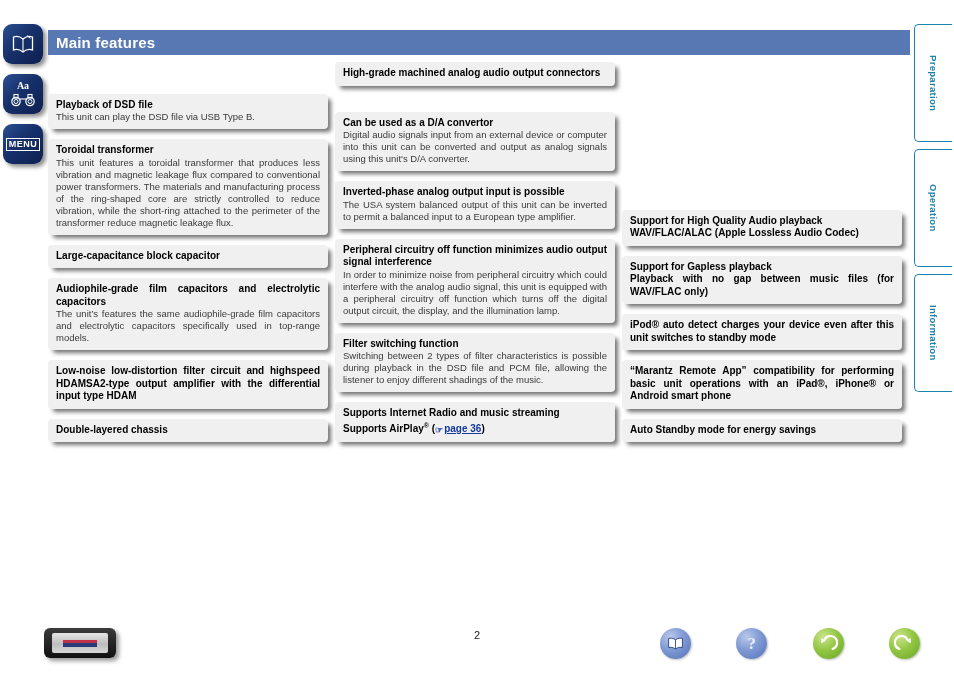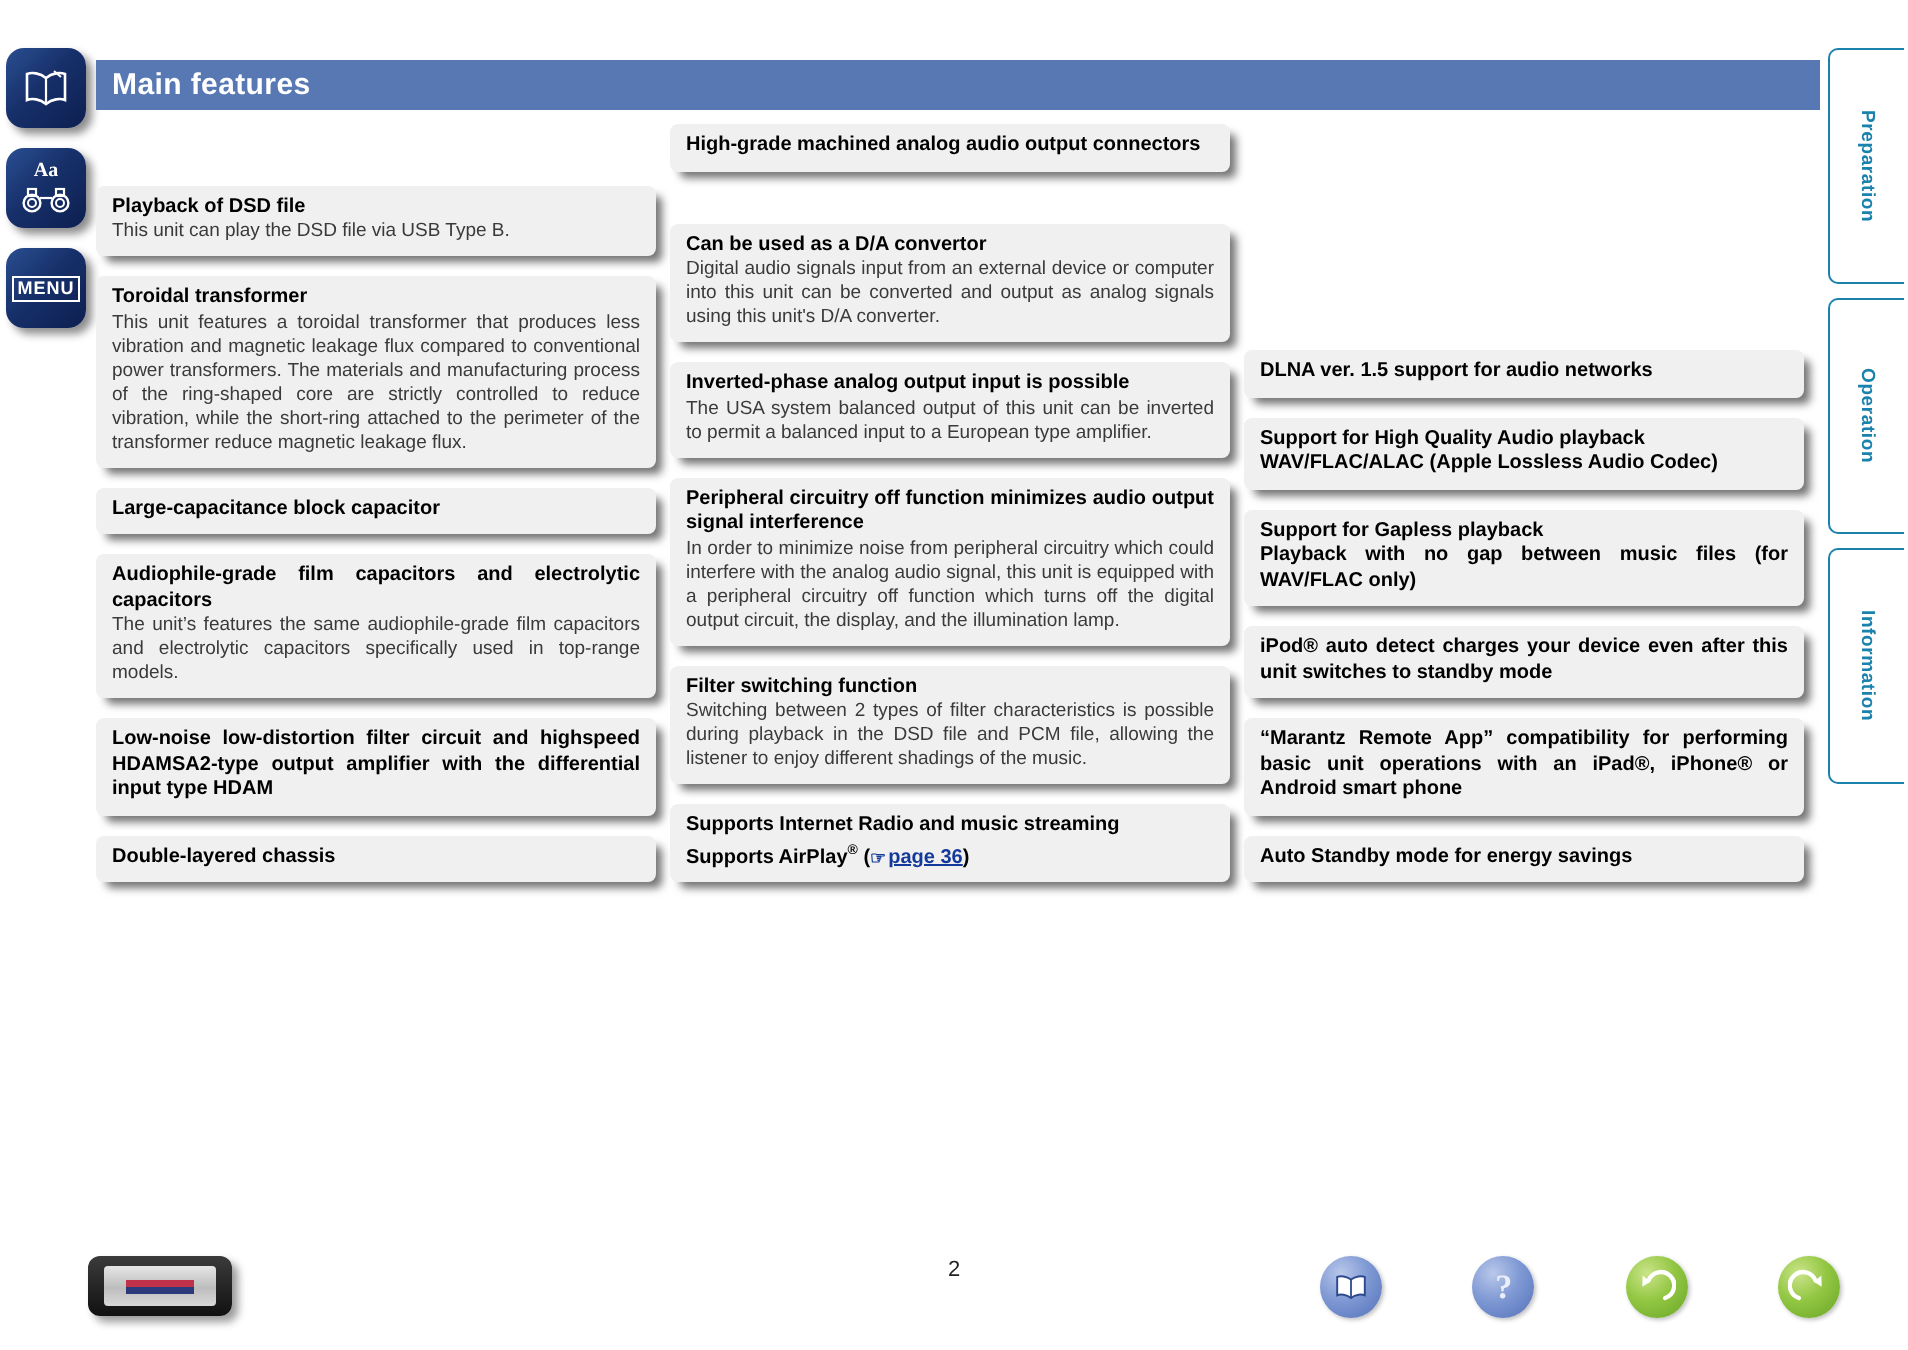--- a/index.html
+++ b/index.html
@@ -241,23 +241,20 @@
         <div class="fb">Switching between 2 types of filter characteristics is possible during playback in the DSD file and PCM file, allowing the listener to enjoy different shadings of the music.</div>
       </div>
       <div class="fbox">
         <div class="ft">Supports Internet Radio and music streaming</div>
         <div class="ft"><span>Supports AirPlay</span><sup>®</sup><span> (</span><span class="hand-ico">☞</span><span class="link">page 36</span><span>)</span></div>
       </div>
     </div>
 
     <div class="col">
       <div class="fbox">
-        <div class="ft">DLNA ver. 1.5 support for audio networks</div>
-      </div>
-      <div class="fbox">
         <div class="ft" style="white-space:pre-line">Support for High Quality Audio playback
 WAV/FLAC/ALAC (Apple Lossless Audio Codec)</div>
       </div>
       <div class="fbox">
         <div class="ft just" style="white-space:pre-line">Support for Gapless playback
 Playback with no gap between music files (for WAV/FLAC only)</div>
       </div>
       <div class="fbox">
         <div class="ft">iPod® auto detect charges your device even after this unit switches to standby mode</div>
       </div>

